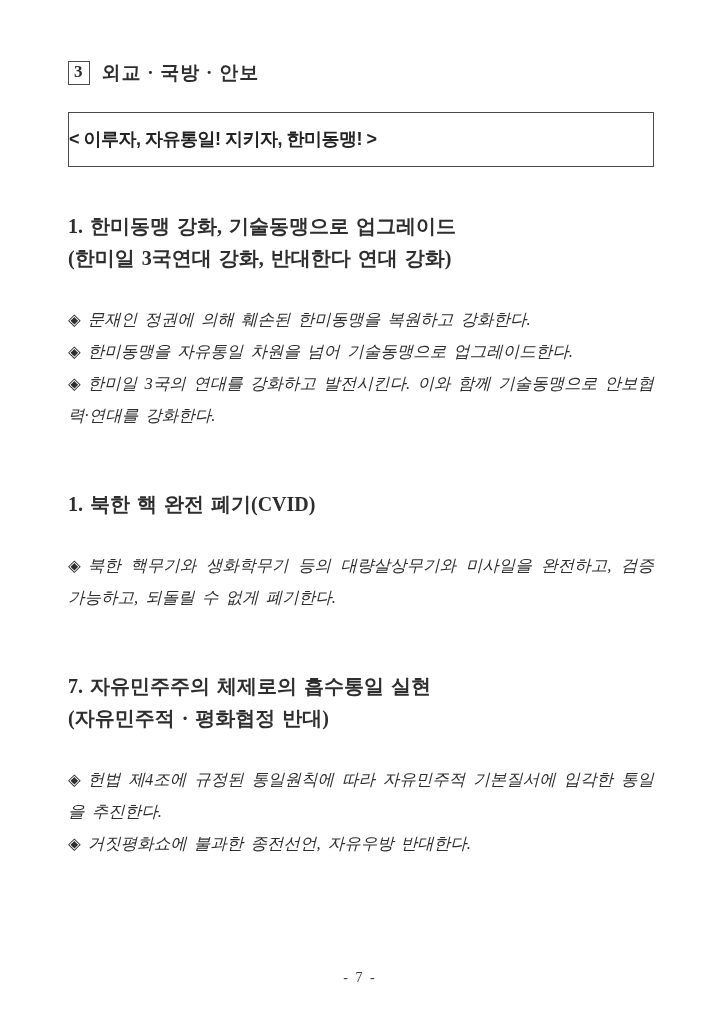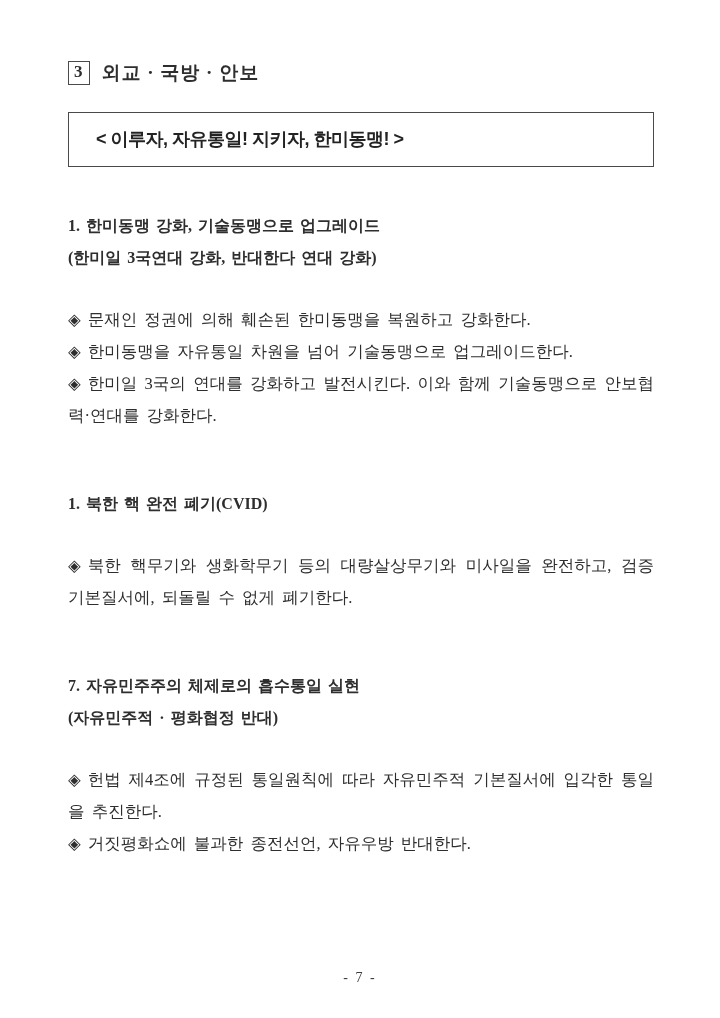--- a/index.html
+++ b/index.html
@@ -22,32 +22,32 @@
   }
   .num-box {
     display: inline-flex; align-items: center; justify-content: center;
     border: 1.5px solid #4a4a4a;
     padding: 0px 5px 1px 5px;
     font-size: 17px; line-height: 1.2;
   }
   .slogan-box {
     margin-top: 26px;
     border: 1.5px solid #4a4a4a;
-    padding: 14px 13px 15px 27px;
+    padding: 14px 13px 15px 0;
     font-family: "Liberation Sans", "DejaVu Sans", sans-serif;
     font-weight: bold; font-size: 18px; letter-spacing: -0.5px;
     color: #232323;
   }
   .section { margin-top: 56px; }
   .section.first { margin-top: 43px; }
   .sec-title, .sec-sub {
-    margin: 0; font-weight: bold; font-size: 16px;
+    margin: 0; font-weight: bold; font-size: 20px;
     line-height: 32px; word-spacing: 2px;
   }
-  .bullets { margin-top: 30px; }
+  .bullets { margin-top: 30px; font-style: italic; }
   .bullet {
     margin: 0; font-size: 16.5px; line-height: 32px;
     text-align: justify; word-spacing: 3px;
   }
   .bullet .glyph { margin-right: 7px; }
   .footer {
     position: absolute; left: 0; right: 0; bottom: 32px;
     text-align: center; font-size: 14px; letter-spacing: 2px;
     color: #3a3a3a;
   }
@@ -81,21 +81,21 @@
       <p class="bullet">
         <span class="glyph">◈</span><span>한미일 3국의 연대를 강화하고 발전시킨다. 이와 함께 기술동맹으로 안보협력·연대를 강화한다.</span>
       </p>
     </div>
   </div>
 
   <div class="section">
     <p class="sec-title">1. 북한 핵 완전 폐기(CVID)</p>
     <div class="bullets">
       <p class="bullet">
-        <span class="glyph">◈</span><span>북한 핵무기와 생화학무기 등의 대량살상무기와 미사일을 완전하고, 검증 기본질서에, 되돌릴 수 없게 폐기한다.</span>
+        <span class="glyph">◈</span><span>북한 핵무기와 생화학무기 등의 대량살상무기와 미사일을 완전하고, 검증 가능하고, 되돌릴 수 없게 폐기한다.</span>
       </p>
     </div>
   </div>
 
   <div class="section">
     <p class="sec-title">7. 자유민주주의 체제로의 흡수통일 실현</p>
     <p class="sec-sub">(자유민주적 · 평화협정 반대)</p>
     <div class="bullets">
       <p class="bullet">
         <span class="glyph">◈</span><span>헌법 제4조에 규정된 통일원칙에 따라 자유민주적 기본질서에 입각한 통일을 추진한다.</span>

